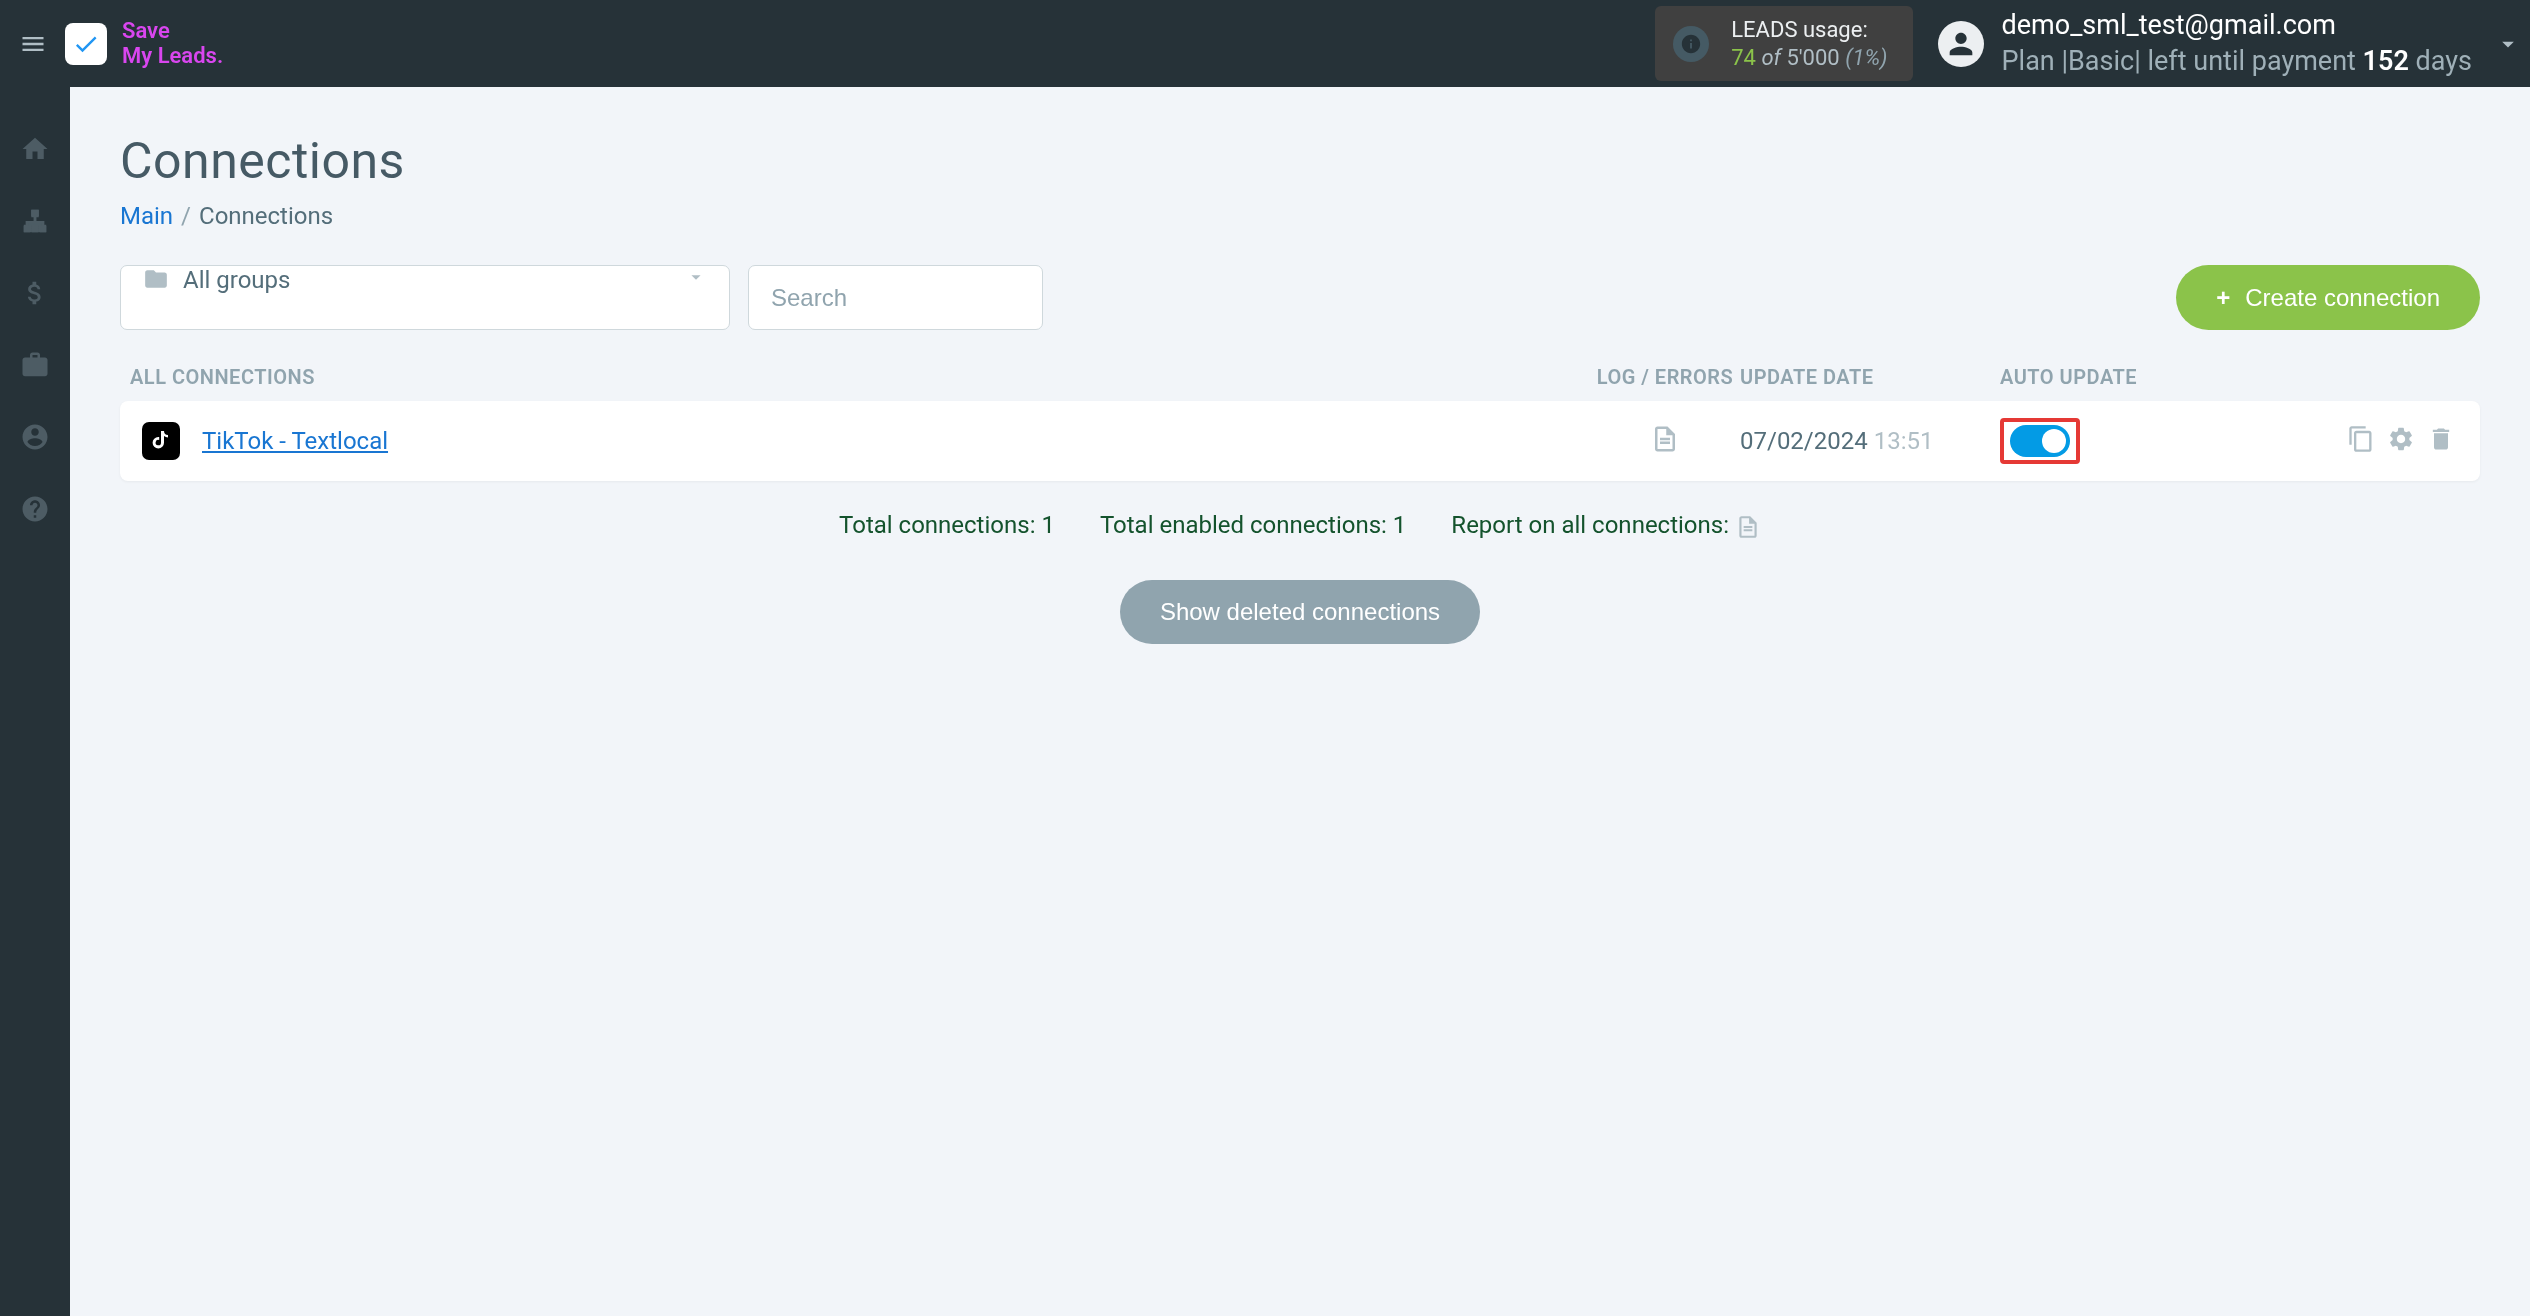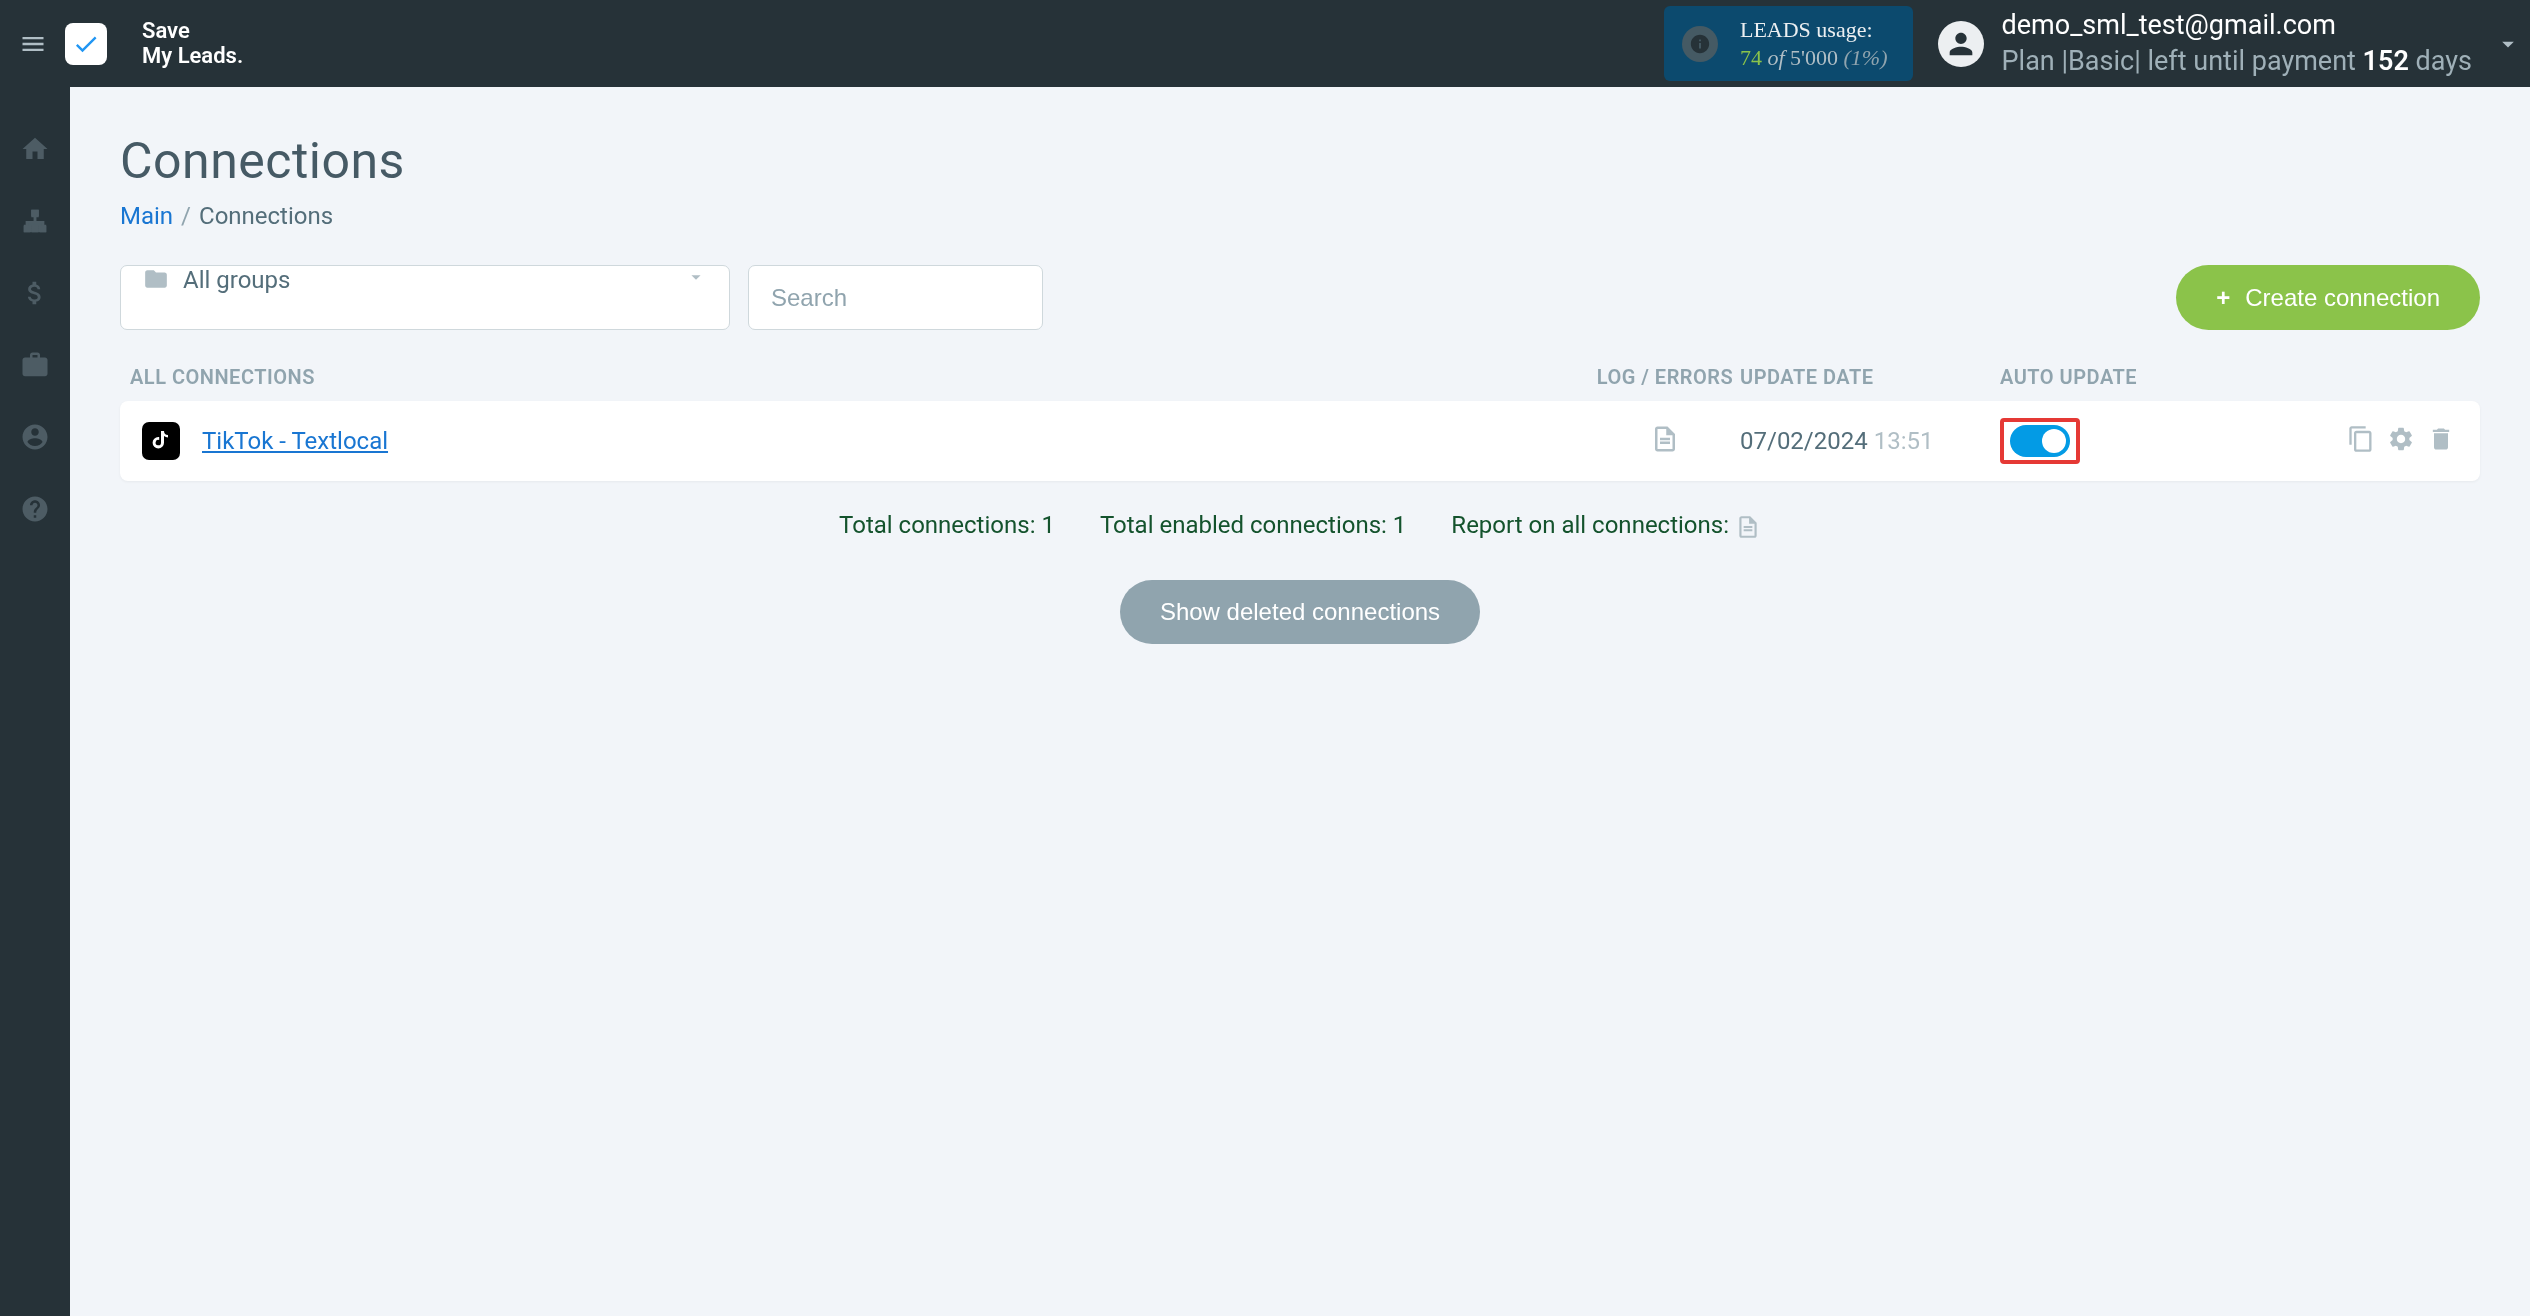--- a/index.html
+++ b/index.html
@@ -42,40 +42,38 @@
       width: 42px;
       height: 42px;
       background: #fff;
       border-radius: 8px;
       display: flex;
       align-items: center;
       justify-content: center;
       margin-right: 15px;
     }
     .logo-text {
-      color: #ffffff;
+      color: #d946ef;
       font-weight: 600;
       font-size: 22px;
       line-height: 1.1;
-      margin-left: 20px;
     }
     .header-right {
       margin-left: auto;
       display: flex;
       align-items: center;
       gap: 25px;
     }
     .leads-usage {
-      background: #0c4a6e;
+      background: #404040;
       border-radius: 6px;
       padding: 10px 25px 10px 18px;
       display: flex;
       align-items: center;
       gap: 22px;
-      font-family: Liberation Serif, serif;
     }
     .leads-usage .info-circle {
       width: 36px;
       height: 36px;
       border-radius: 50%;
       background: #455a64;
       display: flex;
       align-items: center;
       justify-content: center;
     }

